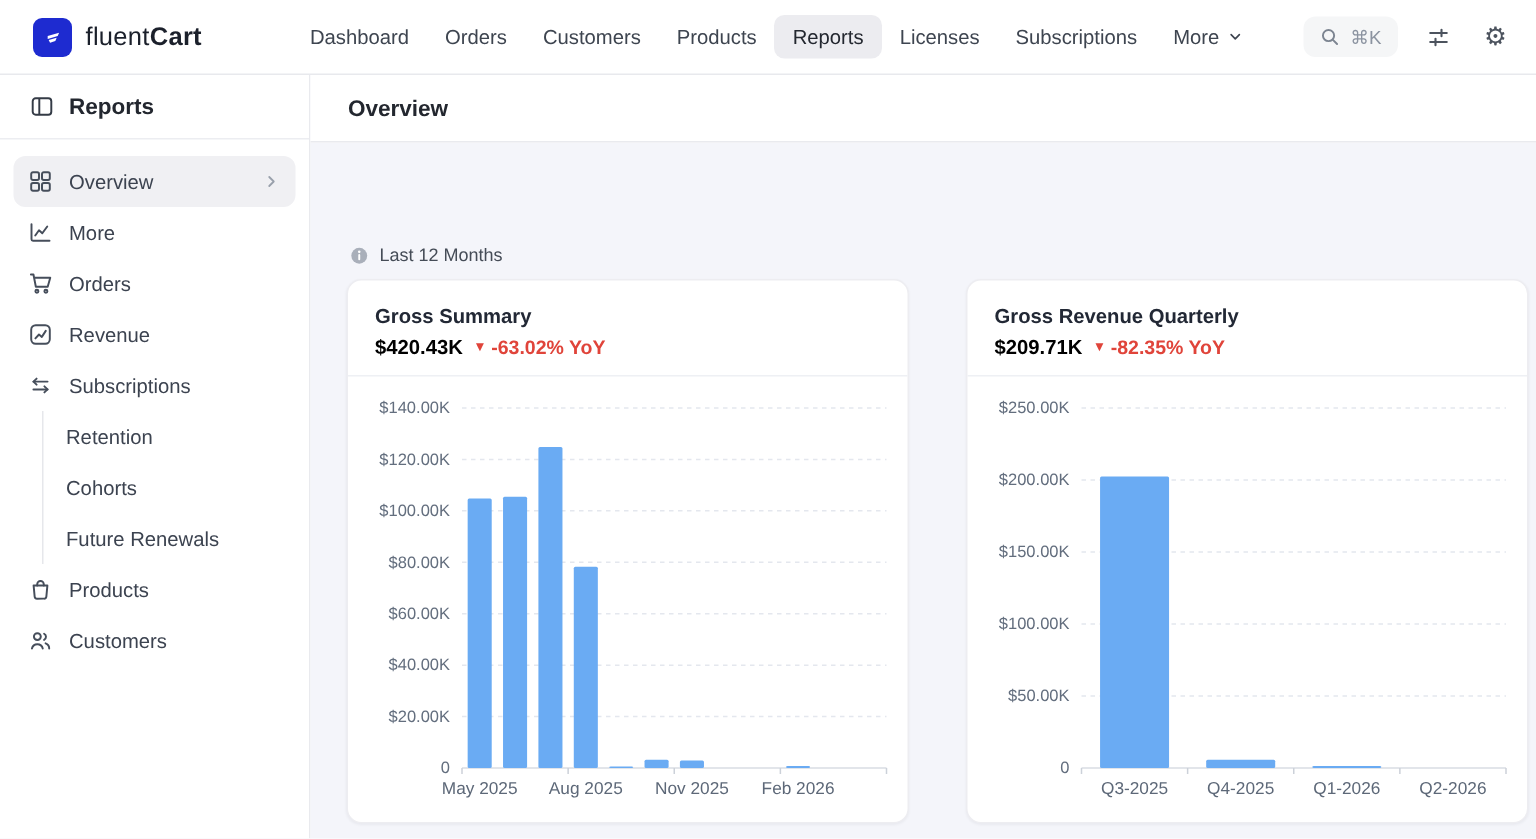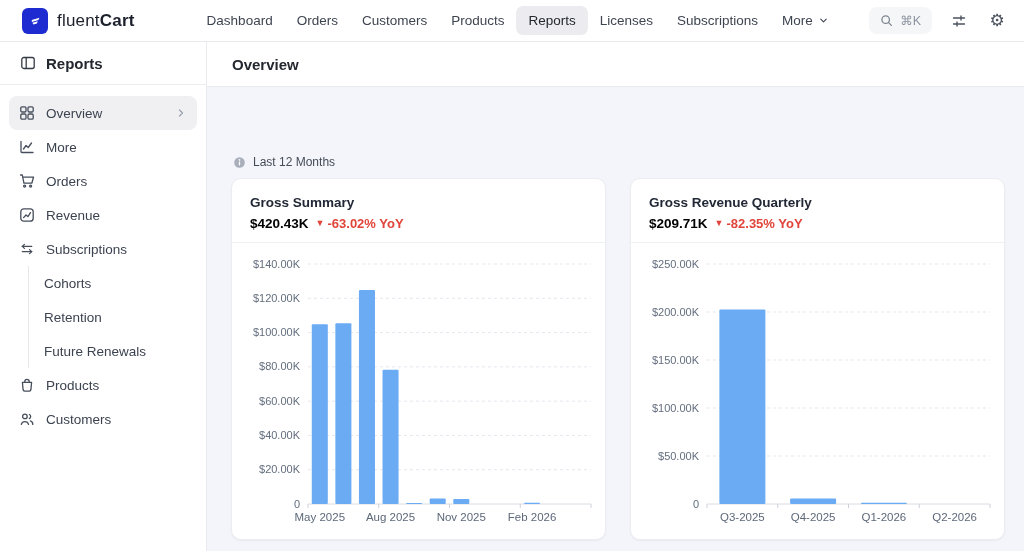--- a/index.html
+++ b/index.html
@@ -1,20 +1,20 @@
 <!DOCTYPE html>
 <html><head>
 <meta charset="utf-8">
 <style>
   * { box-sizing: border-box; margin: 0; padding: 0; }
   html,body { width:1024px; height:559px; overflow:hidden; }
   body { font-family:"Liberation Sans", sans-serif; background:#fff; color:#2b313c; }
 
   
-  .topbar { height:42px; display:flex; align-items:center; background:#fff;
+  .topbar { height:50px; display:flex; align-items:center; background:#fff;
             border-bottom:1px solid #e8e9ed; padding:0 16px 0 22px; }
   .brand { display:flex; align-items:center; gap:9px; }
   .brand-logo { width:26px; height:26px; border-radius:6px; background:#1e2bd0;
                 display:flex; align-items:center; justify-content:center; }
   .brand-text { font-size:17px; color:#1b202b; letter-spacing:.2px; }
   .brand-text b { font-weight:700; }
   .topnav { display:flex; align-items:center; gap:0; margin-left:60px; }
   .nav-item { display:flex; align-items:center; gap:5px; padding:7px 12px; border-radius:7px;
               font-size:13.5px; font-weight:500; color:#3e4550; cursor:pointer; white-space:nowrap; }
   .nav-item.active { background:#ececf0; color:#23272f; }
@@ -38,21 +38,21 @@
   .side-item.sub { margin-left:19px; border-left:1px solid #e6e7eb; border-radius:0; padding-left:15px; }
   .side-icon { display:flex; width:16px; height:16px; align-items:center; justify-content:center; }
 
   
   main { flex:1; display:flex; flex-direction:column; background:#f4f5fa; min-width:0; }
   .main-header { height:45px; background:#fff; border-bottom:1px solid #e9eaee; display:flex;
                  align-items:center; padding:0 25px; font-size:15px; font-weight:700; color:#23272f; }
   .content { flex:1; padding:68px 20px 0 24px; overflow:hidden; }
   .period { display:flex; align-items:flex-end; gap:7px; font-size:12px; font-weight:500;
             color:#454c57; margin:0 0 9px 2px; }
-  .cards { display:flex; gap:24px; }
+  .cards { display:flex; gap:38px; }
   .card { width:375px; background:#fff; border:1px solid #ededf1; border-radius:10px;
           box-shadow:0 1px 2px rgba(20,24,40,.05); }
   .card-header { padding:16px 18px 11px 18px; }
   .card-title { font-size:13.5px; font-weight:700; color:#222835; margin-bottom:6px; }
   .card-value-row { display:flex; align-items:center; gap:7px; font-size:13.5px; }
   .card-value { font-weight:600; color:#000000; }
   .delta { color:#e0443a; font-weight:700; font-size:13px; display:flex; align-items:center; gap:3px; }
   .delta .tri { font-size:9px; line-height:1; }
   .card-divider { height:1px; background:#eef0f4; }
   .chart-wrap { padding:2px 0 0 0; }
@@ -187,24 +187,24 @@
             <svg width="16" height="16" viewBox="0 0 16 16" fill="none" stroke="#464e5b" stroke-width="1.3" stroke-linecap="round" stroke-linejoin="round">
               <path d="M3.3 5.4h9.4"></path>
               <path d="M5.4 3.4 3.3 5.4l2.1 2"></path>
               <path d="M12.7 10.6H3.3"></path>
               <path d="M10.6 8.6l2.1 2-2.1 2"></path>
             </svg>
           </span>
           <span class="lbl">Subscriptions</span>
         </div>
         <div class="side-item sub">
+          <span class="lbl">Retention</span>
+        </div>
+        <div class="side-item sub">
           <span class="lbl">Cohorts</span>
-        </div>
-        <div class="side-item sub">
-          <span class="lbl">Retention</span>
         </div>
         <div class="side-item sub">
           <span class="lbl">Future Renewals</span>
         </div>
         <div class="side-item">
           <span class="side-icon">
             <svg width="16" height="16" viewBox="0 0 16 16" fill="none" stroke="#464e5b" stroke-width="1.3" stroke-linecap="round" stroke-linejoin="round">
               <path d="M3.4 5.3h9.2l-.7 7.4a1.6 1.6 0 0 1-1.6 1.4H5.7a1.6 1.6 0 0 1-1.6-1.4z"></path>
               <path d="M5.8 5.3v-.8a2.2 2.2 0 0 1 4.4 0v.8"></path>
             </svg>

